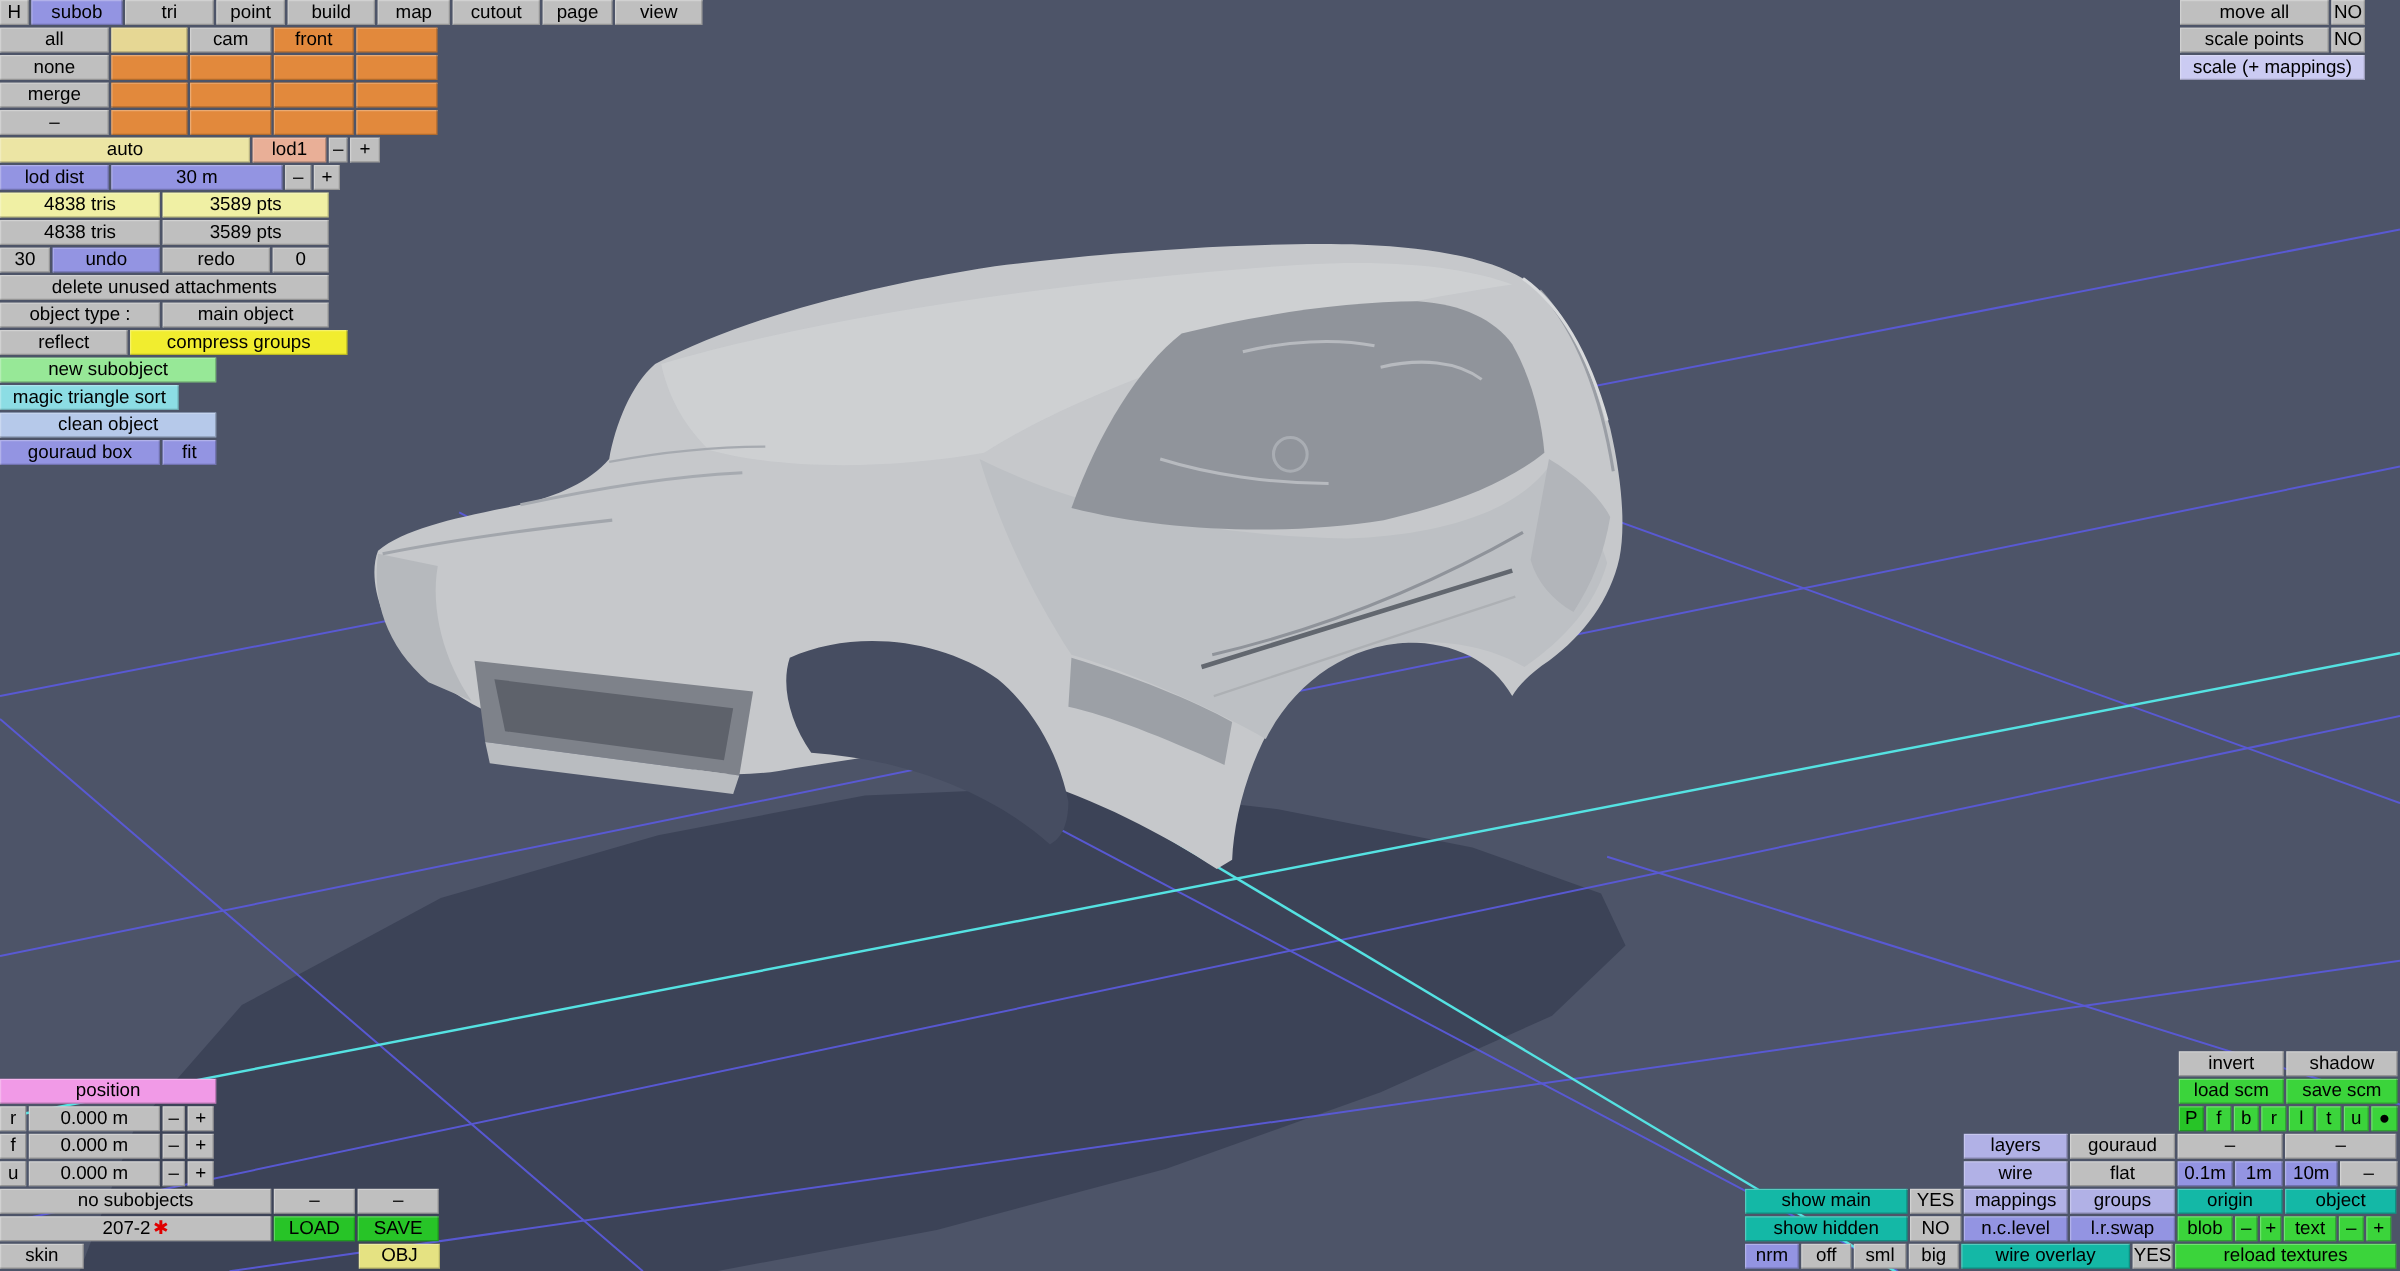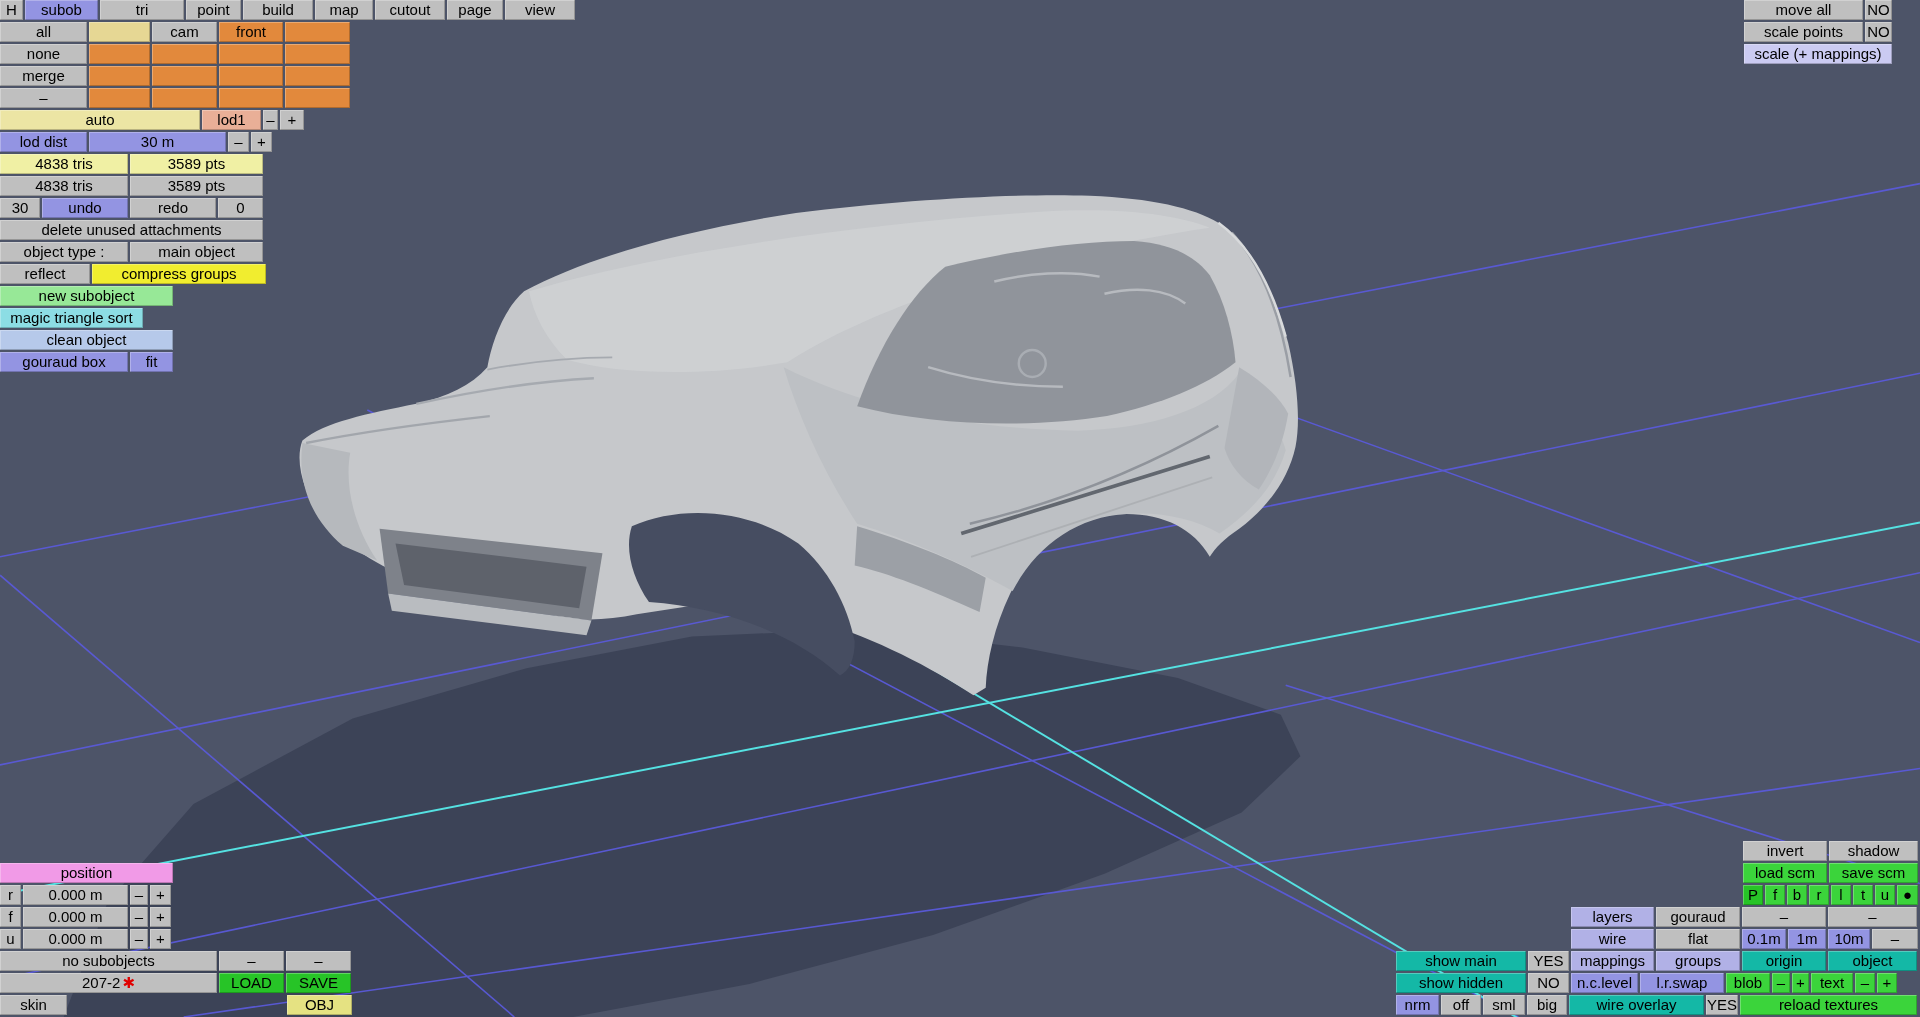--- a/index.html
+++ b/index.html
@@ -91,21 +91,21 @@
           <path d="M995,182 C1020,200 1038,232 1050,275" stroke="#d8dadc" stroke-width="2"></path>
         </g>
         <path fill="#9ca0a6" d="M700,430 C740,442 780,458 805,472 L800,500 C760,482 725,468 698,462 Z"></path>
       </g>
     </svg>
   </div>
 
   <div class="row" style="left:0;top:0">
     <div class="c g" style="width:23px">H</div>
     <div class="c blue" style="width:73px">subob</div>
-    <div class="c g" style="width:84px">tri</div>
+    <div class="c g" style="width:71px">tri</div>
     <div class="c g" style="width:55px">point</div>
     <div class="c g" style="width:70px">build</div>
     <div class="c g" style="width:58px">map</div>
     <div class="c g" style="width:70px">cutout</div>
     <div class="c g" style="width:56px">page</div>
     <div class="c g" style="width:70px">view</div>
   </div>
 
   <div class="row" style="left:0;top:22px">
     <div class="c g" style="width:87px">all</div>
@@ -166,21 +166,21 @@
   </div>
 
   <div class="row" style="left:0;top:220px">
     <div class="c g" style="width:263px">delete unused attachments</div>
   </div>
   <div class="row" style="left:0;top:242px">
     <div class="c g" style="width:128px">object type :</div>
     <div class="c g" style="width:133px">main object</div>
   </div>
   <div class="row" style="left:0;top:264px">
-    <div class="c g" style="width:90px">reflect</div>
+    <div class="c g" style="width:102px">reflect</div>
     <div class="c by" style="width:174px">compress groups</div>
   </div>
   <div class="row" style="left:0;top:286px">
     <div class="c gl" style="width:173px">new subobject</div>
   </div>
   <div class="row" style="left:0;top:308px">
     <div class="c cy" style="width:143px">magic triangle sort</div>
   </div>
   <div class="row" style="left:0;top:330px">
     <div class="c pb" style="width:173px">clean object</div>
@@ -279,21 +279,21 @@
     <div class="c pe" style="width:130px">show main</div>
     <div class="c g" style="width:41px">YES</div>
     <div class="c lav2" style="width:83px">mappings</div>
     <div class="c lav2" style="width:84px">groups</div>
     <div class="c pe" style="width:84px">origin</div>
     <div class="c pe" style="width:89px">object</div>
   </div>
   <div class="row" style="left:1396px;top:973px">
     <div class="c pe" style="width:130px">show hidden</div>
     <div class="c g" style="width:41px">NO</div>
-    <div class="c blue" style="width:67px">n.c.level</div>
+    <div class="c blue" style="width:83px">n.c.level</div>
     <div class="c blue" style="width:84px">l.r.swap</div>
     <div class="c gb" style="width:44px">blob</div>
     <div class="c gb" style="width:18px">–</div>
     <div class="c gb" style="width:17px">+</div>
     <div class="c gb" style="width:42px">text</div>
     <div class="c gb" style="width:20px">–</div>
     <div class="c gb" style="width:20px">+</div>
   </div>
   <div class="row" style="left:1396px;top:995px">
     <div class="c blue" style="width:43px">nrm</div>

